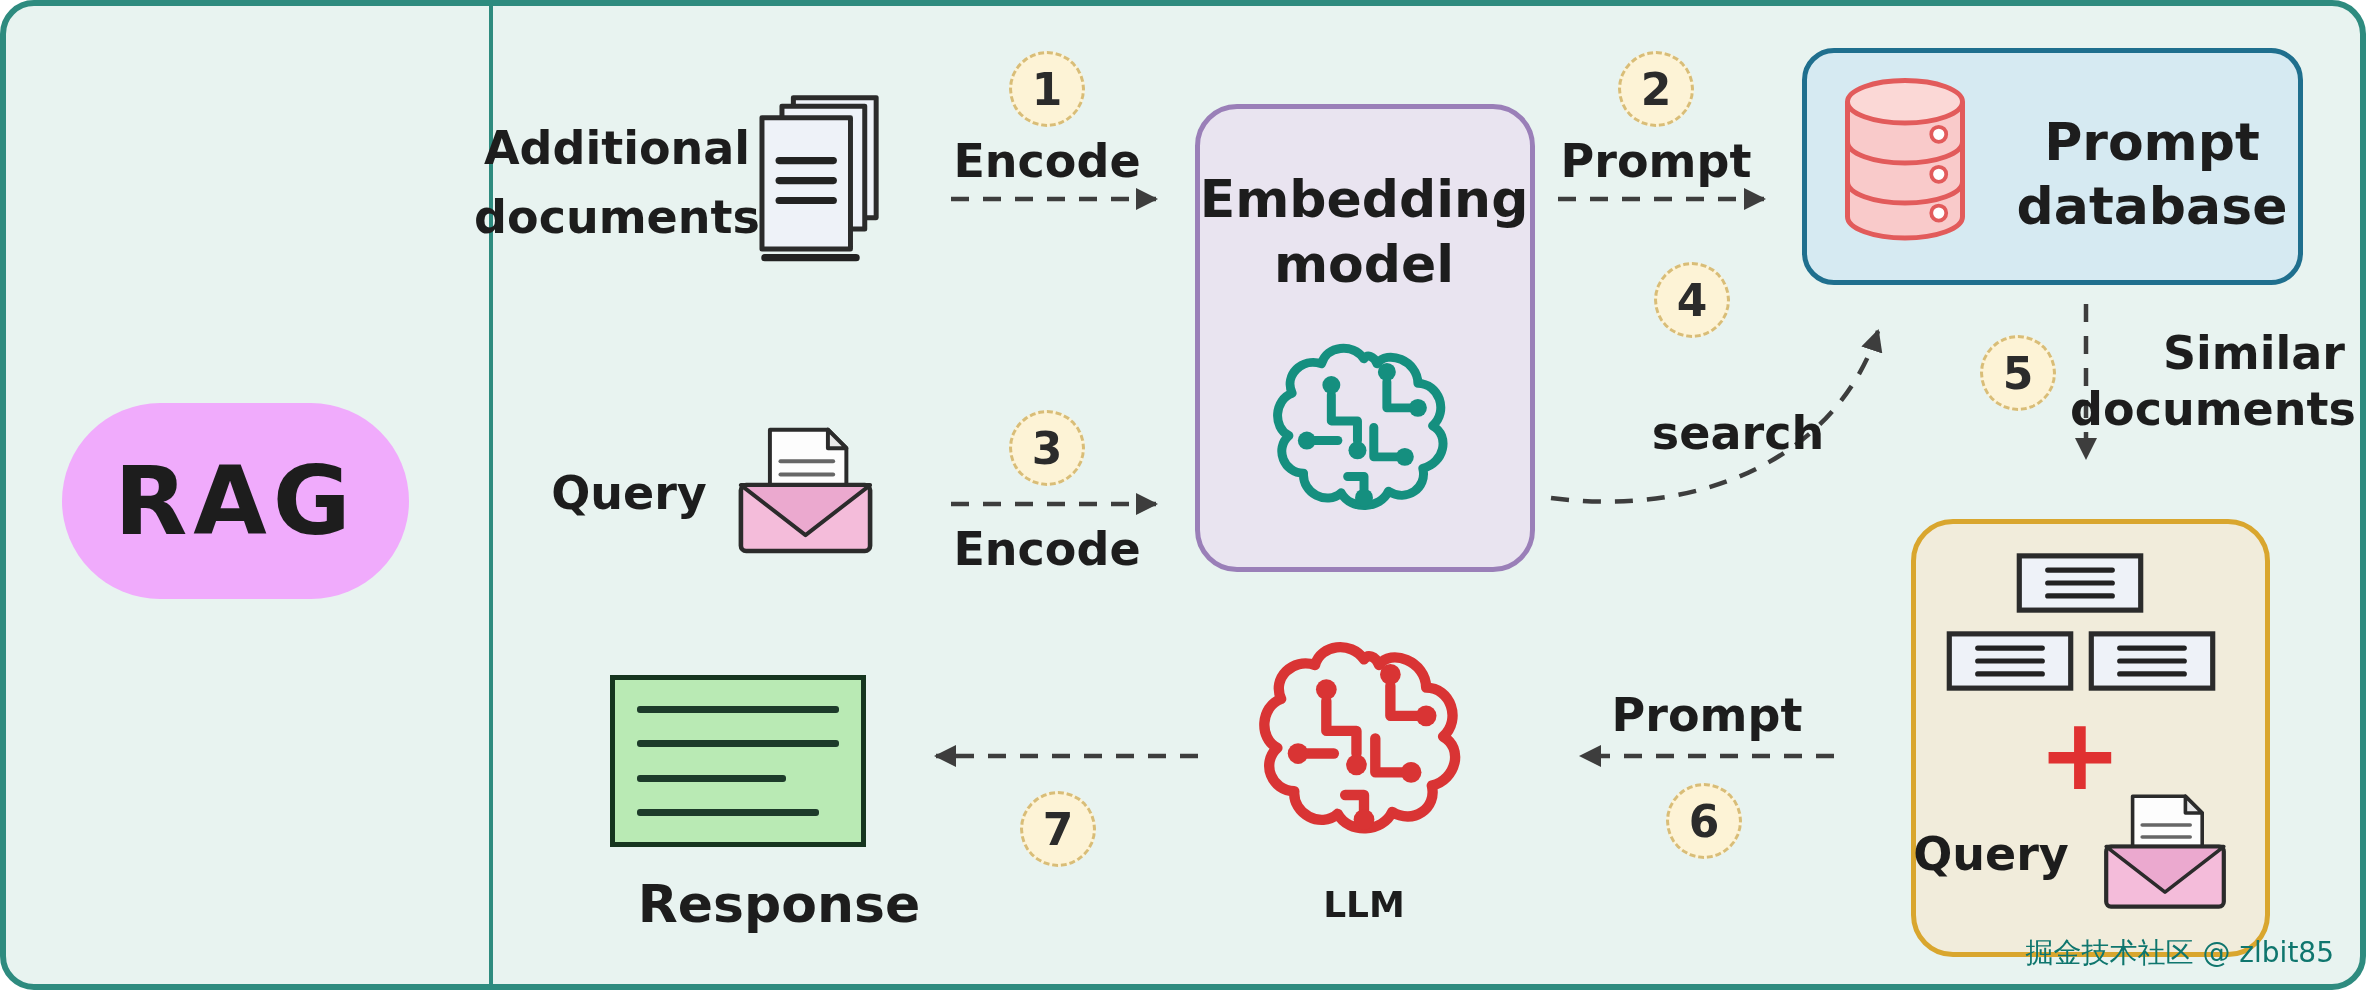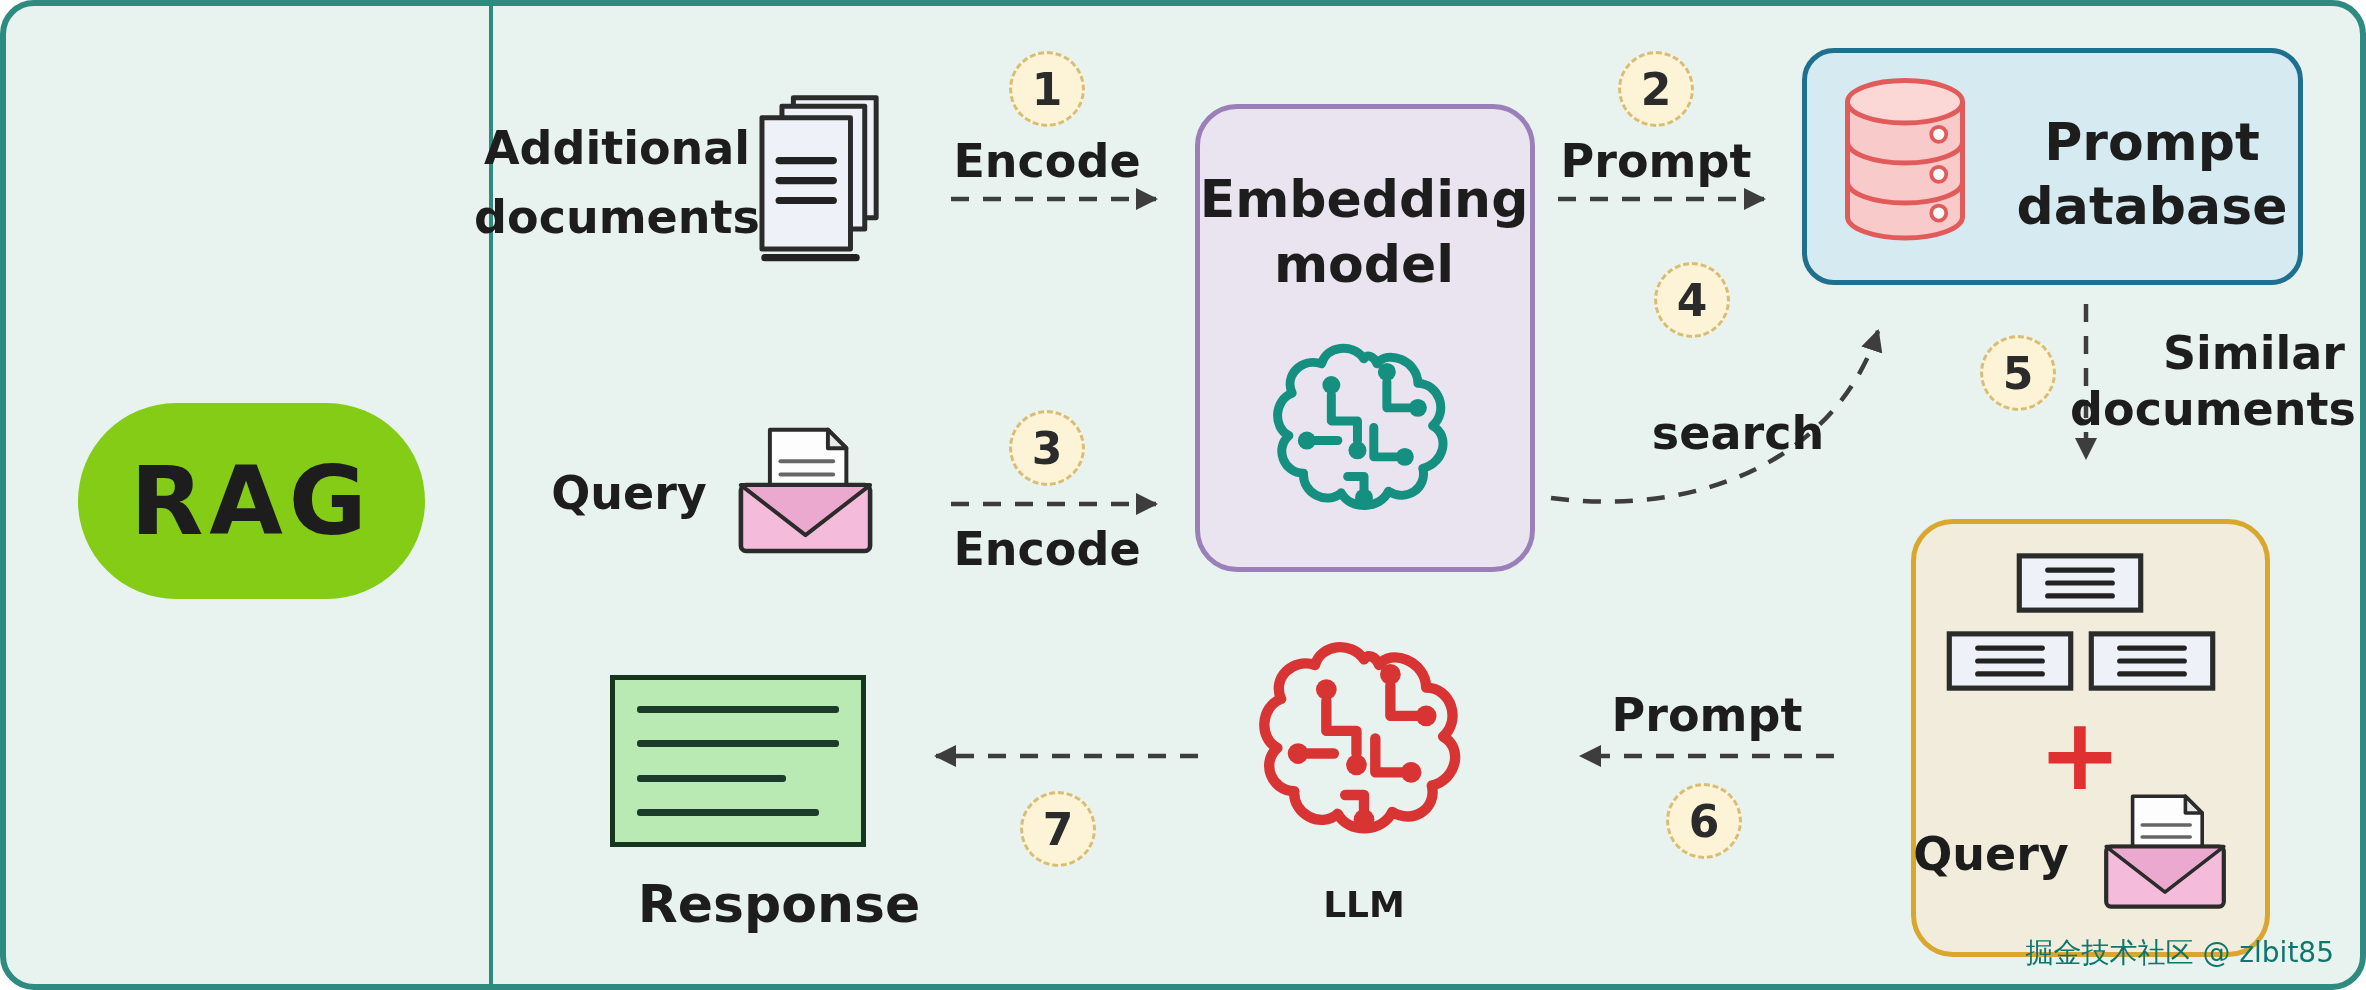--- a/index.html
+++ b/index.html
@@ -2,22 +2,22 @@
 <html><head>
 <meta charset="utf-8">
 <style>
   html,body{margin:0;padding:0;background:#ffffff;font-family:"DejaVu Sans",sans-serif;}
   .canvas{
     position:relative;width:2366px;height:990px;box-sizing:border-box;
     background:#e8f3f0;border:6px solid #2e8b7f;border-radius:34px;overflow:hidden;
   }
   .divider{position:absolute;left:483px;top:0;bottom:0;width:4px;background:#2e8b7f;}
   .rag-pill{
-    position:absolute;left:72px;top:397px;width:347px;height:196px;border-radius:98px;
-    background:#84cc16;display:flex;align-items:center;justify-content:center;
+    position:absolute;left:56px;top:397px;width:347px;height:196px;border-radius:98px;
+    background:#f0abfc;display:flex;align-items:center;justify-content:center;
     font-size:95px;font-weight:700;color:#1d1d1d;letter-spacing:6px;
   }
   .ctext{position:absolute;transform:translate(-50%,-50%);white-space:nowrap;color:#1d1d1d;}
   .t46{font-size:46px;font-weight:600;}
   .t52{font-size:52px;font-weight:600;}
   .t54{font-size:36px;font-weight:700;}
   .badge{
     position:absolute;width:76px;height:76px;border-radius:50%;
     background:#fdf3d6;border:3px dashed #d9bd77;box-sizing:border-box;
     display:flex;align-items:center;justify-content:center;

